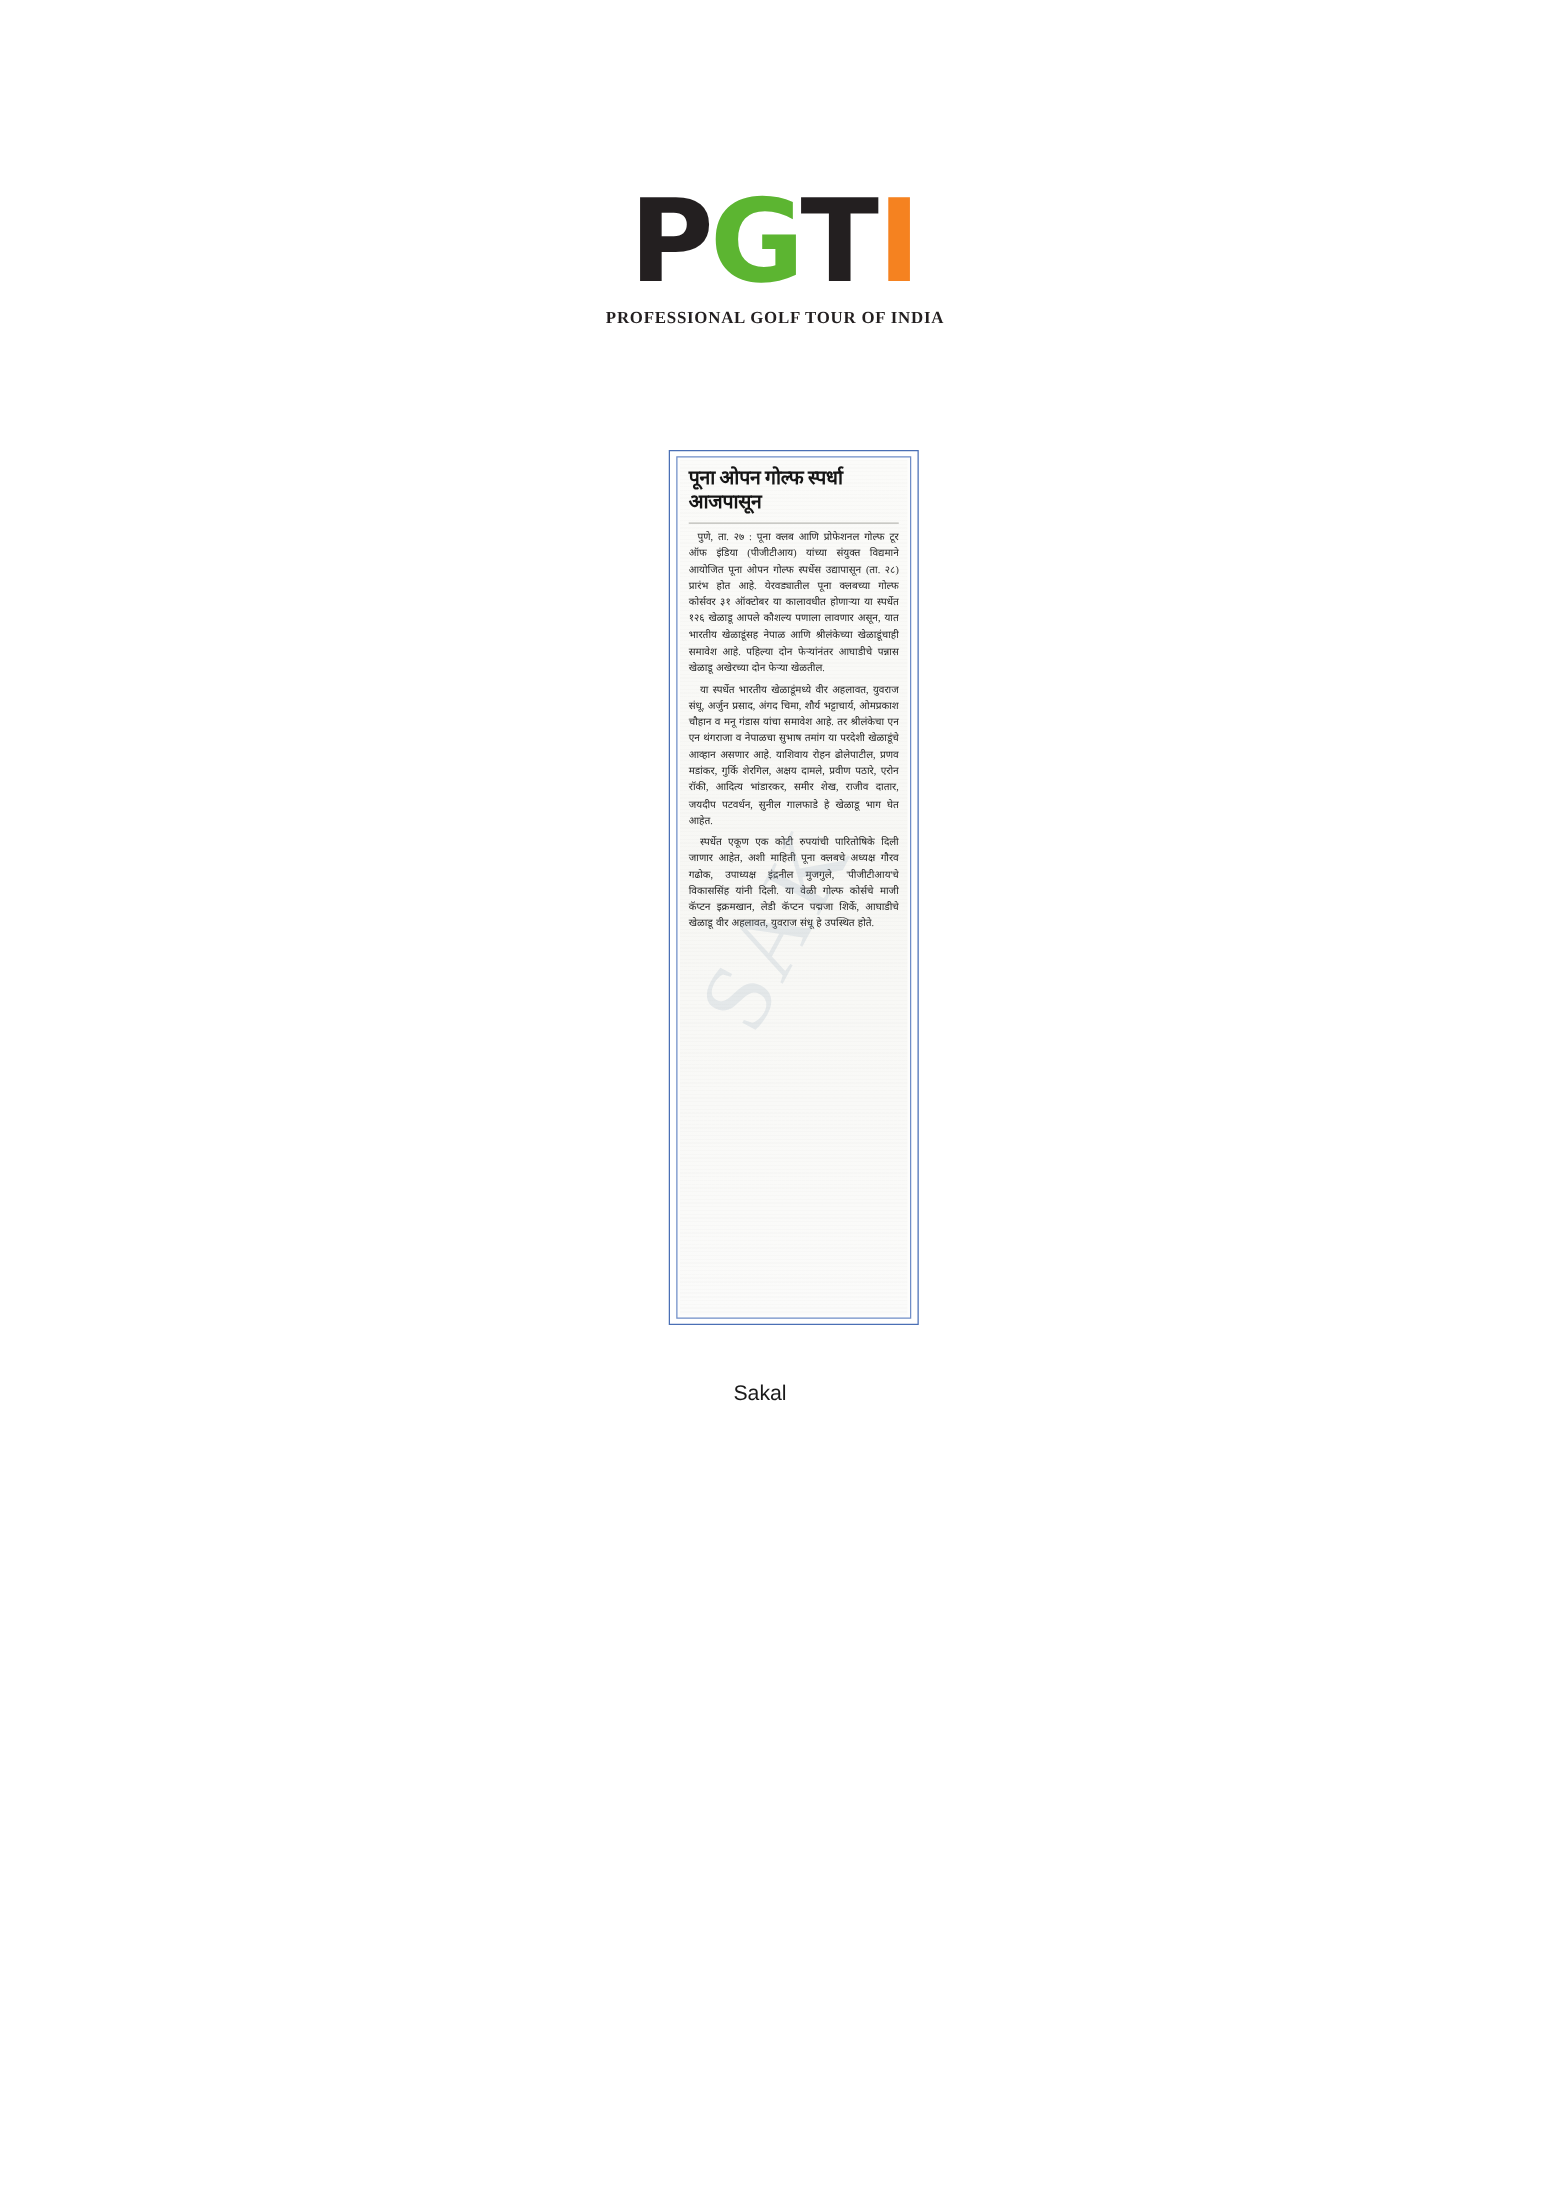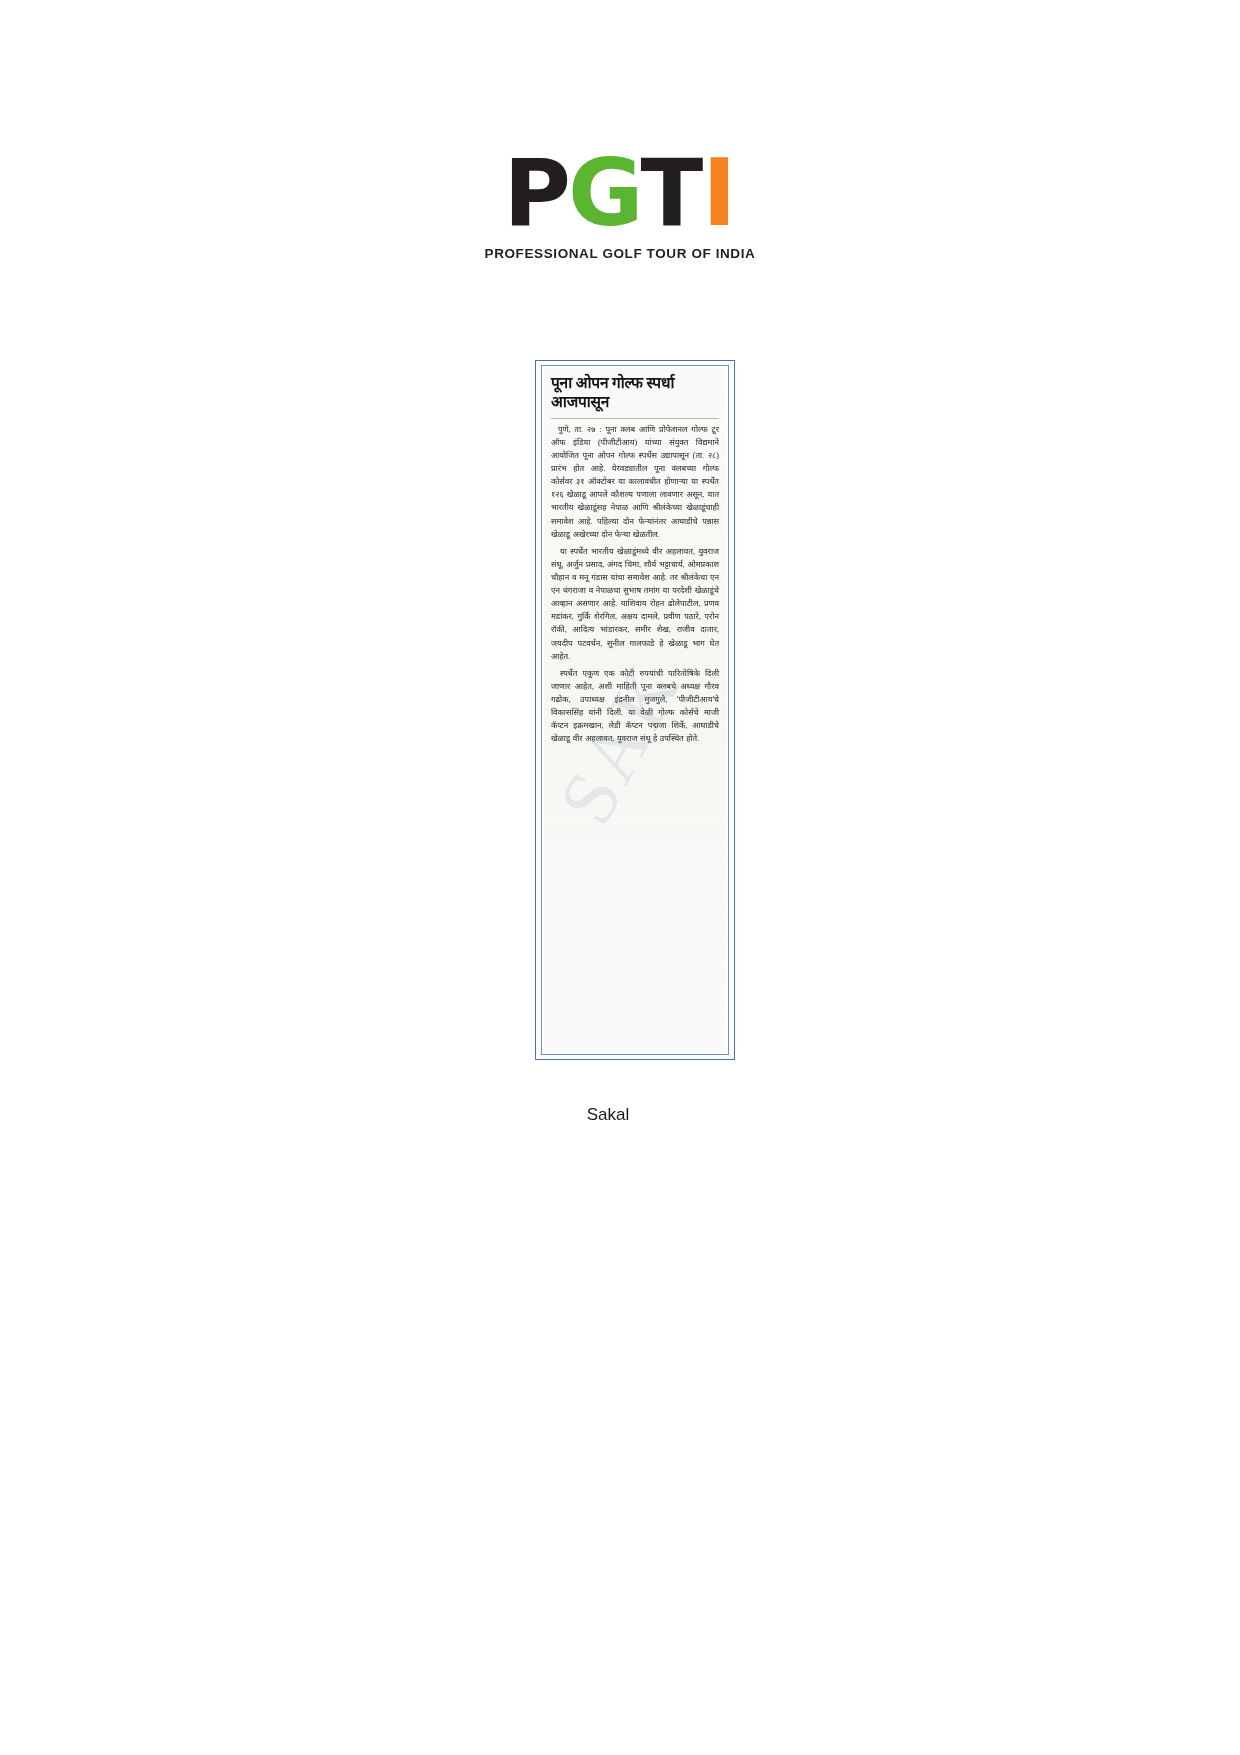--- a/index.html
+++ b/index.html
@@ -40,21 +40,21 @@
   .logo-p { color: #231f20; }
   .logo-g { color: #5cb531; }
   .logo-t { color: #231f20; }
   .logo-i {
     color: #f58220;
     letter-spacing: 0;
     margin-left: 2px;
   }
   .logo-tagline {
     margin-top: 9px;
-    font-family: Liberation Sans, sans-serif;
+    font-family: Liberation Serif, serif;
     font-weight: 700;
     font-size: 13.5px;
     letter-spacing: 0.6px;
     color: #231f20;
     white-space: nowrap;
   }
 
   
   .clipping-wrap {
     position: absolute;

